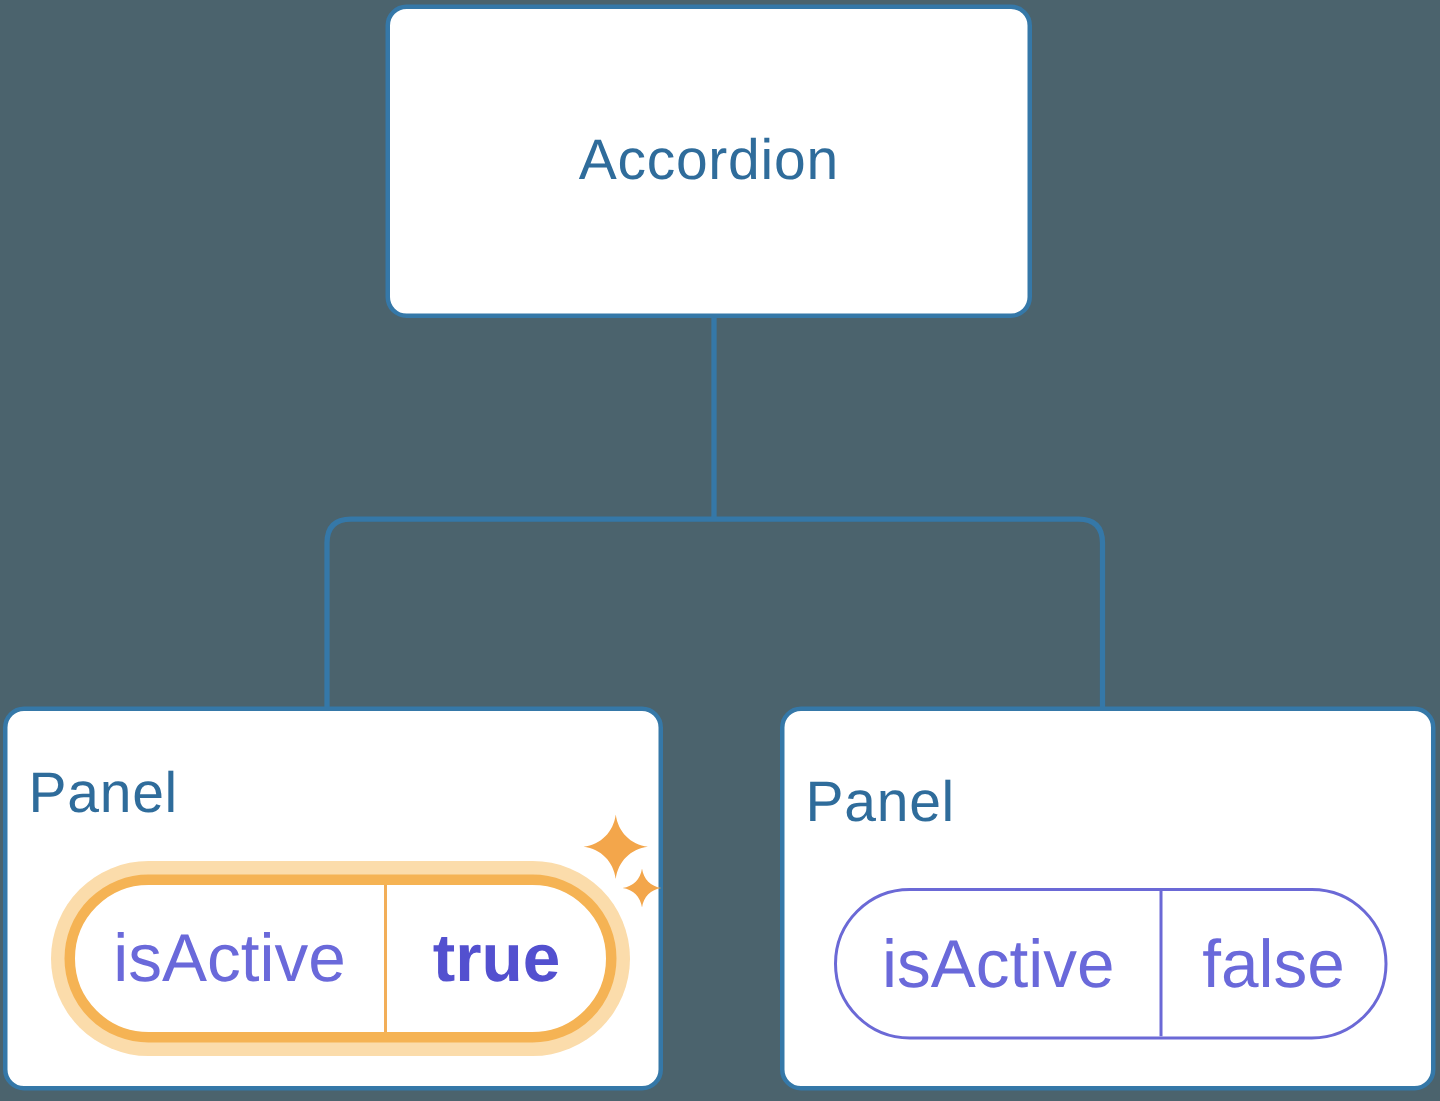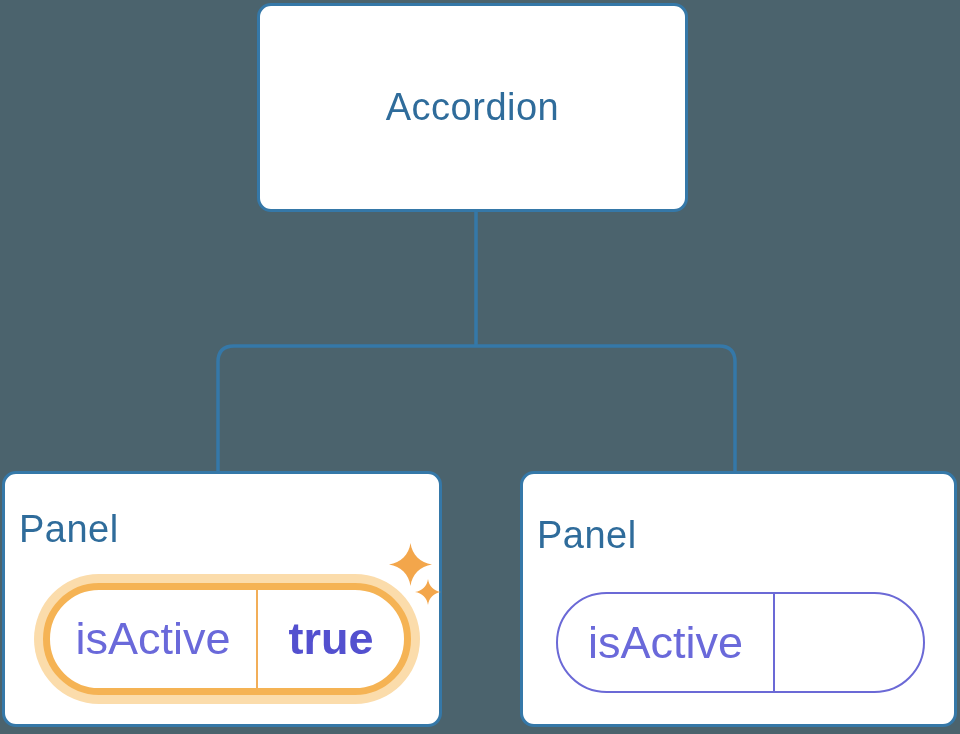--- a/index.html
+++ b/index.html
@@ -113,16 +113,17 @@
       <path d="M12 0 C12.9 6.6 17.4 11.1 24 12 C17.4 12.9 12.9 17.4 12 24 C11.1 17.4 6.6 12.9 0 12 C6.6 11.1 11.1 6.6 12 0 Z"></path>
     </svg>
   </div>
 
   <div class="node node-panel-right">
     <div class="panel-title">Panel</div>
 
     <div class="state-pill pill-inactive">
       <span class="seg seg-key">isActive</span>
       <span class="divider"></span>
+      <span class="seg seg-value">false</span>
     </div>
   </div>
 
 </div>
 
 </body></html>

